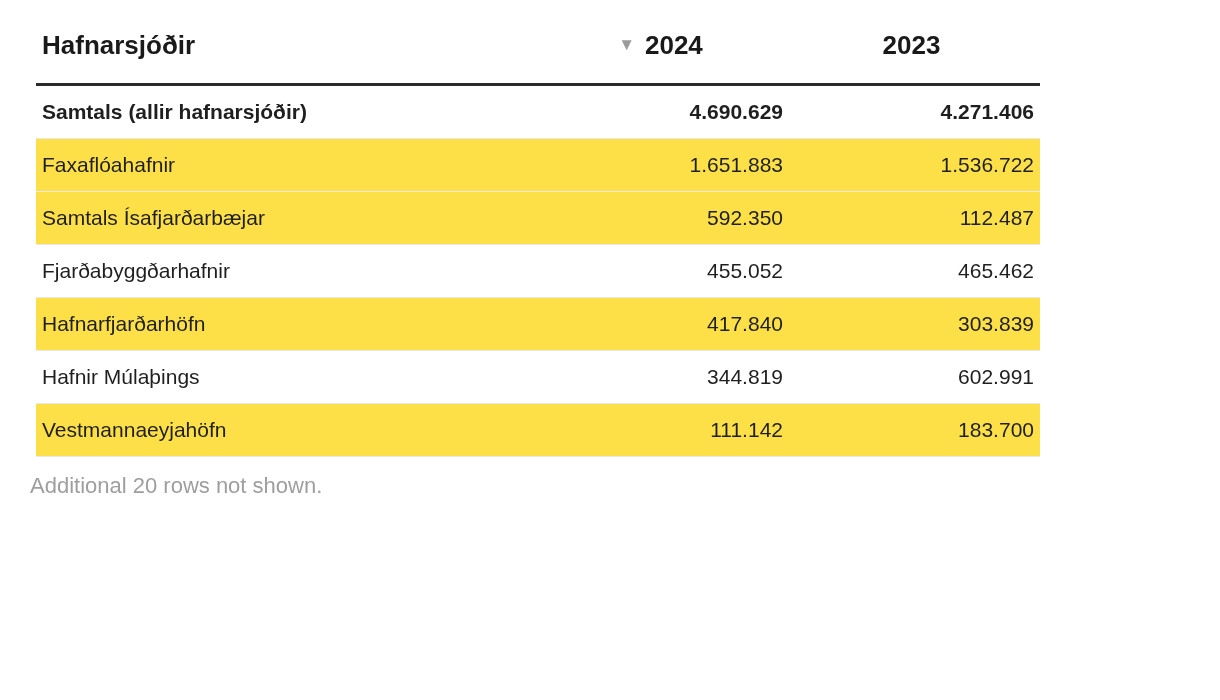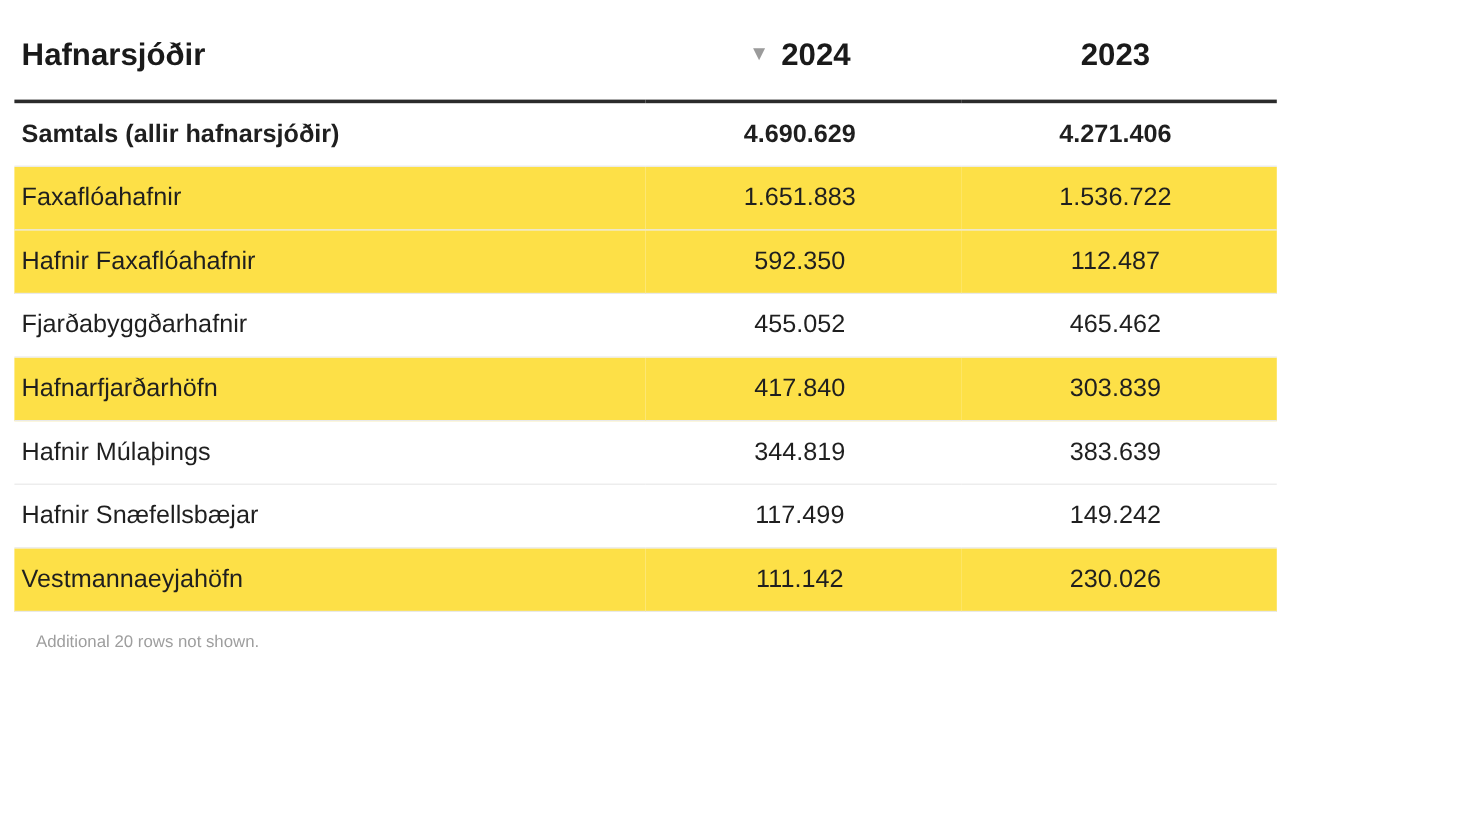--- a/index.html
+++ b/index.html
@@ -10,21 +10,21 @@
   body {
     width: 1220px;
     height: 700px;
     font-family: "Liberation Sans", sans-serif;
     color: #1a1a1a;
     overflow: hidden;
   }
   .table-wrap {
     width: 1076px;
     box-sizing: border-box;
-    padding: 0 12px;
+    padding: 0 36px;
   }
   table.data-table {
     width: 100%;
     border-collapse: collapse;
     table-layout: fixed;
   }
   table.data-table col.col-name { width: 50%; }
   table.data-table col.col-num  { width: 25%; }
 
   thead th {
@@ -57,36 +57,36 @@
     font-size: 21px;
     padding: 14px 0;
     color: #1f1f1f;
     border-bottom: 1px solid #e9e9e9;
   }
   tbody td.name-cell {
     text-align: left;
     padding-left: 6px;
   }
   tbody td.num-cell {
-    text-align: center;
+    text-align: right;
     padding-right: 6px;
     white-space: nowrap;
     font-variant-numeric: tabular-nums;
   }
   tbody tr.total-row td {
     font-weight: bold;
     background: #ffffff;
     margin-top: 45px;
   }
   tbody tr.alt td {
     background: #fde047;
   }
   .footnote {
     padding: 16px 30px 0 30px;
-    font-size: 14px;
+    font-size: 22px;
     color: #9e9e9e;
   }
 </style>
 </head>
 <body>
 
 <div class="table-wrap">
   <table class="data-table">
     <colgroup>
       <col class="col-name">
@@ -111,46 +111,41 @@
         <td class="name-cell">Samtals (allir hafnarsjóðir)</td>
         <td class="num-cell">4.690.629</td>
         <td class="num-cell">4.271.406</td>
       </tr>
       <tr class="alt">
         <td class="name-cell">Faxaflóahafnir</td>
         <td class="num-cell">1.651.883</td>
         <td class="num-cell">1.536.722</td>
       </tr>
       <tr class="alt">
-        <td class="name-cell">Hafnir Faxaflóahafnir</td>
+        <td class="name-cell">Samtals Ísafjarðarbæjar</td>
         <td class="num-cell">592.350</td>
         <td class="num-cell">112.487</td>
       </tr>
       <tr>
         <td class="name-cell">Fjarðabyggðarhafnir</td>
         <td class="num-cell">455.052</td>
         <td class="num-cell">465.462</td>
       </tr>
       <tr class="alt">
         <td class="name-cell">Hafnarfjarðarhöfn</td>
         <td class="num-cell">417.840</td>
         <td class="num-cell">303.839</td>
       </tr>
       <tr>
         <td class="name-cell">Hafnir Múlaþings</td>
         <td class="num-cell">344.819</td>
-        <td class="num-cell">383.639</td>
-      </tr>
-      <tr>
-        <td class="name-cell">Hafnir Snæfellsbæjar</td>
-        <td class="num-cell">117.499</td>
-        <td class="num-cell">149.242</td>
+        <td class="num-cell">602.991</td>
       </tr>
       <tr class="alt">
         <td class="name-cell">Vestmannaeyjahöfn</td>
         <td class="num-cell">111.142</td>
-        <td class="num-cell">230.026</td>
+        <td class="num-cell">183.700</td>
       </tr>
     </tbody>
   </table>
 </div>
 
 <div class="footnote">Additional 20 rows not shown.</div>
 
 </body></html>

